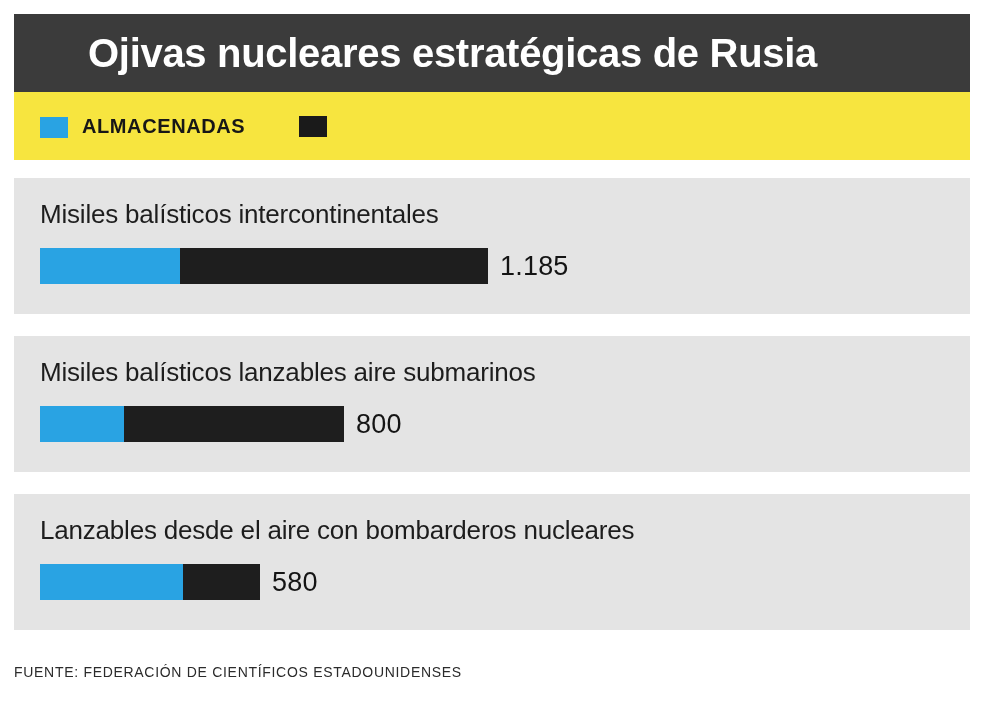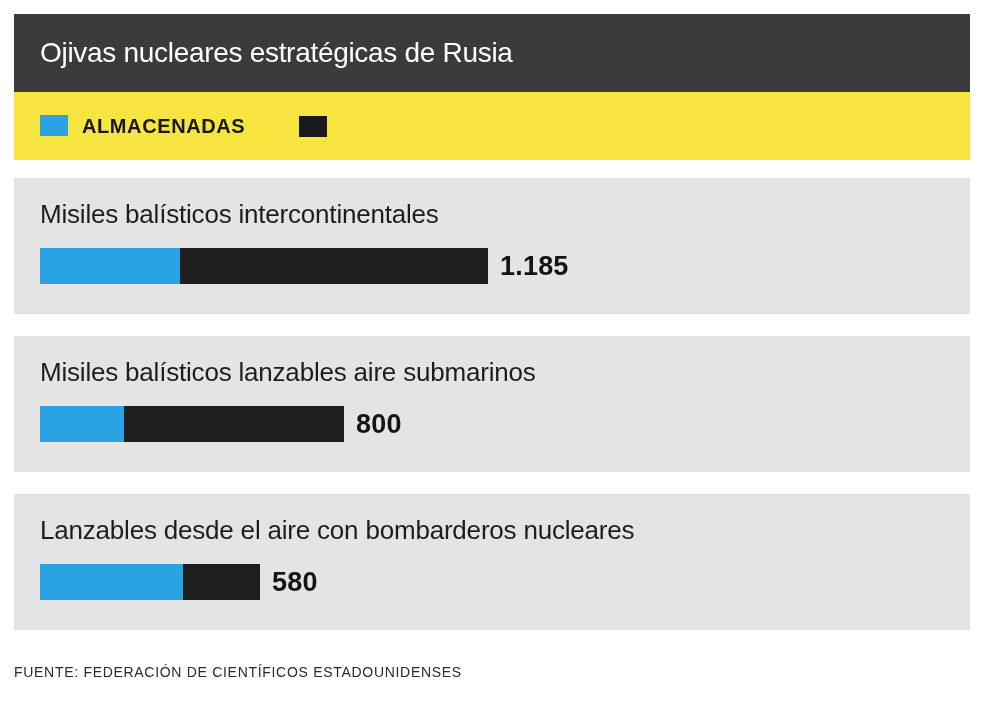--- a/index.html
+++ b/index.html
@@ -28,43 +28,44 @@
     left: 14px;
     top: 14px;
     width: 956px;
     height: 78px;
     background: #3b3b3b;
     display: flex;
     align-items: center;
   }
   .title-text {
     color: #ffffff;
-    font-size: 28px;
-    font-weight: normal;
+    font-size: 40px;
+    font-weight: bold;
     letter-spacing: -0.3px;
     padding-left: 26px;
     line-height: 1;
+    margin-left: 48px;
   }
 
   
   .legend-bar {
     position: absolute;
     left: 14px;
     top: 92px;
     width: 956px;
     height: 68px;
     background: #f7e53f;
     display: flex;
     align-items: center;
     padding-left: 26px;
     box-sizing: border-box;
   }
   .legend-item {
     display: flex;
-    align-items: flex-start;
+    align-items: flex-end;
     margin-right: 54px;
   }
   .legend-swatch {
     width: 28px;
     height: 21px;
     margin-right: 14px;
   }
   .legend-swatch.stored { background: #29a3e3; }
   .legend-swatch.deployed { background: #1a1a1a; }
   .legend-label {
@@ -105,21 +106,21 @@
     height: 36px;
   }
   .bar {
     height: 36px;
     display: flex;
   }
   .seg-stored { background: #29a3e3; height: 36px; }
   .seg-deployed { background: #1e1e1e; height: 36px; }
   .bar-value {
     font-size: 27px;
-    font-weight: bold;
+    font-weight: normal;
     color: #141414;
     margin-left: 12px;
     letter-spacing: 0.2px;
     line-height: 1;
   }
 
   
   .source {
     position: absolute;
     left: 14px;

